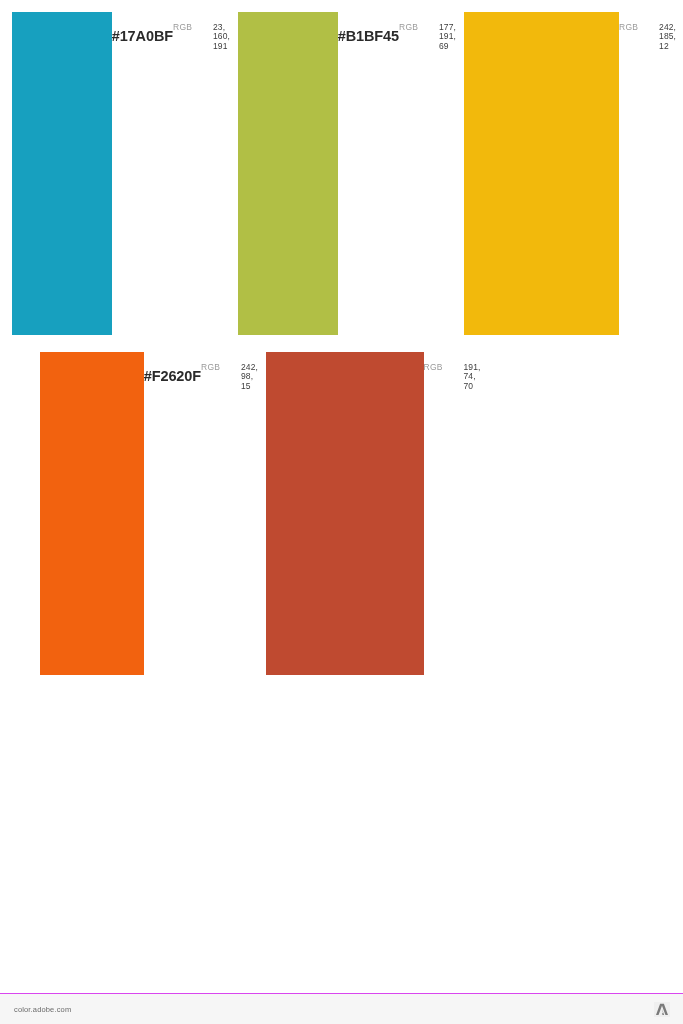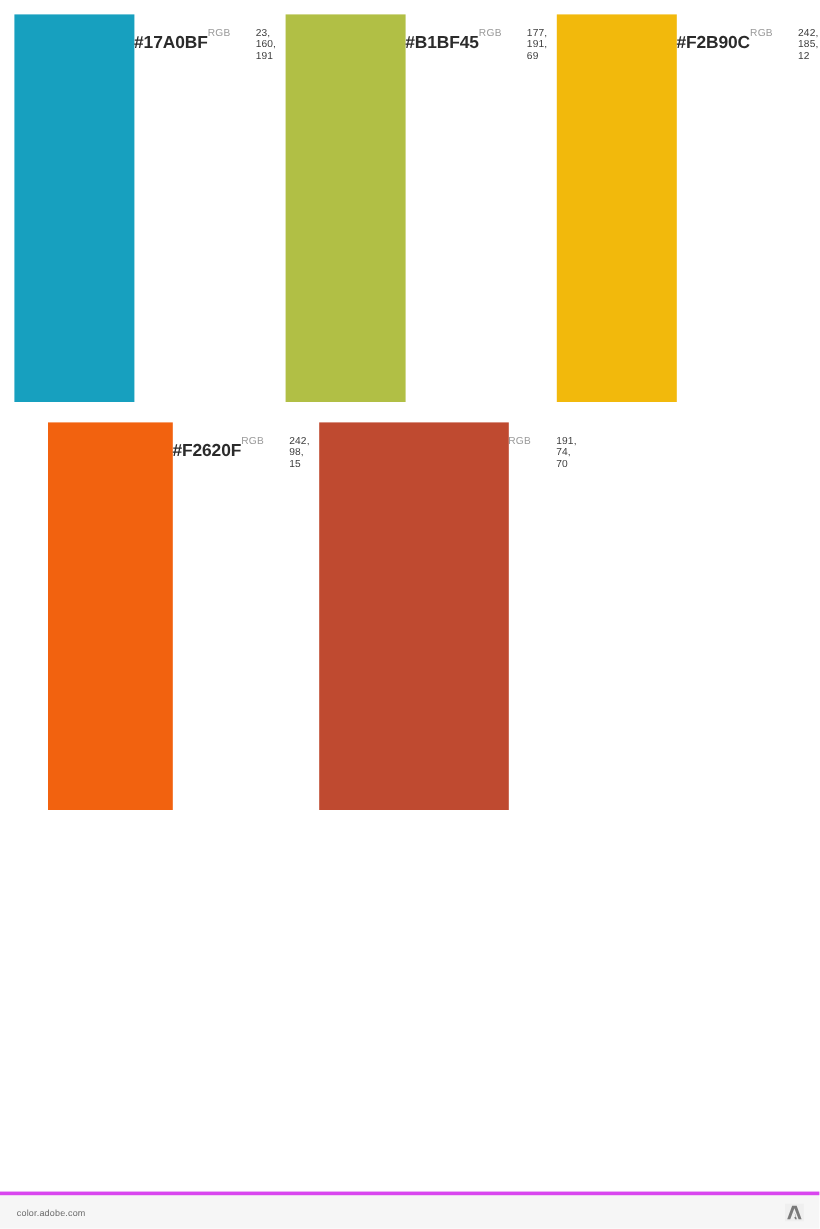--- a/index.html
+++ b/index.html
@@ -84,21 +84,21 @@
   }
 
   
   .footer {
     position: absolute;
     left: 0;
     bottom: 0;
     width: 683px;
     height: 31px;
     background: #f6f6f6;
-    border-top: 3px solid #d946ef;
+    border-top: 1px solid #d946ef;
     display: flex;
     align-items: center;
     justify-content: space-between;
     padding: 0 13px 0 14px;
   }
 
   .footer-url {
     font-size: 7.5px;
     color: #6b6b6b;
     letter-spacing: 0.15px;
@@ -132,21 +132,20 @@
         <div class="swatch-chip" style="background: rgb(177, 191, 69);"></div>
         <div class="swatch-hex">#B1BF45</div>
         <div class="swatch-rgb">
           <span class="rgb-label">RGB</span>
           <span class="rgb-values">177, 191, 69</span>
         </div>
       </div>
 
       <div class="swatch-cell">
         <div class="swatch-chip" style="background: rgb(242, 185, 12);"></div>
-        <div class="swatch-hex">#F2B90C</div>
         <div class="swatch-rgb">
           <span class="rgb-label">RGB</span>
           <span class="rgb-values">242, 185, 12</span>
         </div>
       </div>
 
     </div>
 
     <div class="swatch-row row-bottom">
 

